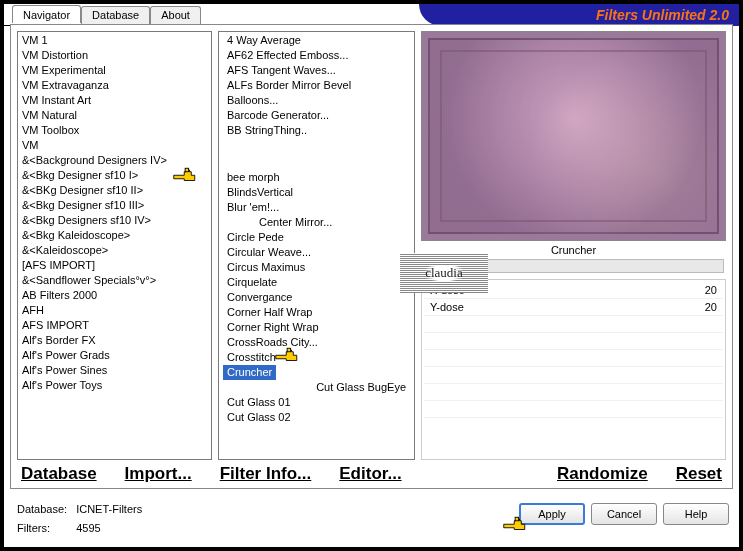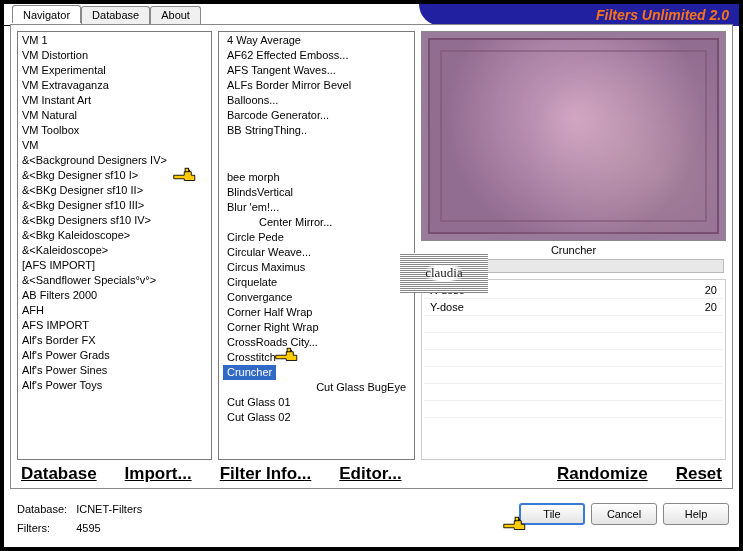--- a/index.html
+++ b/index.html
@@ -345,21 +345,21 @@
           <td>ICNET-Filters</td>
         </tr>
         <tr>
           <td>Filters:</td>
           <td>4595</td>
         </tr>
       </tbody>
         </table>
     </div>
     <div class="footer-buttons">
-      <button class="win-btn default">Tile</button>
+      <button class="win-btn default">Apply</button>
       <button class="win-btn">Cancel</button>
       <button class="win-btn">Help</button>
     </div>
   </div>
 
   <div class="watermark">
       <span class="wm-inner">claudia</span>
     </div>
 
   <svg class="hand-cursor" style="left:168px; top:162px;" viewBox="0 0 32 24">

